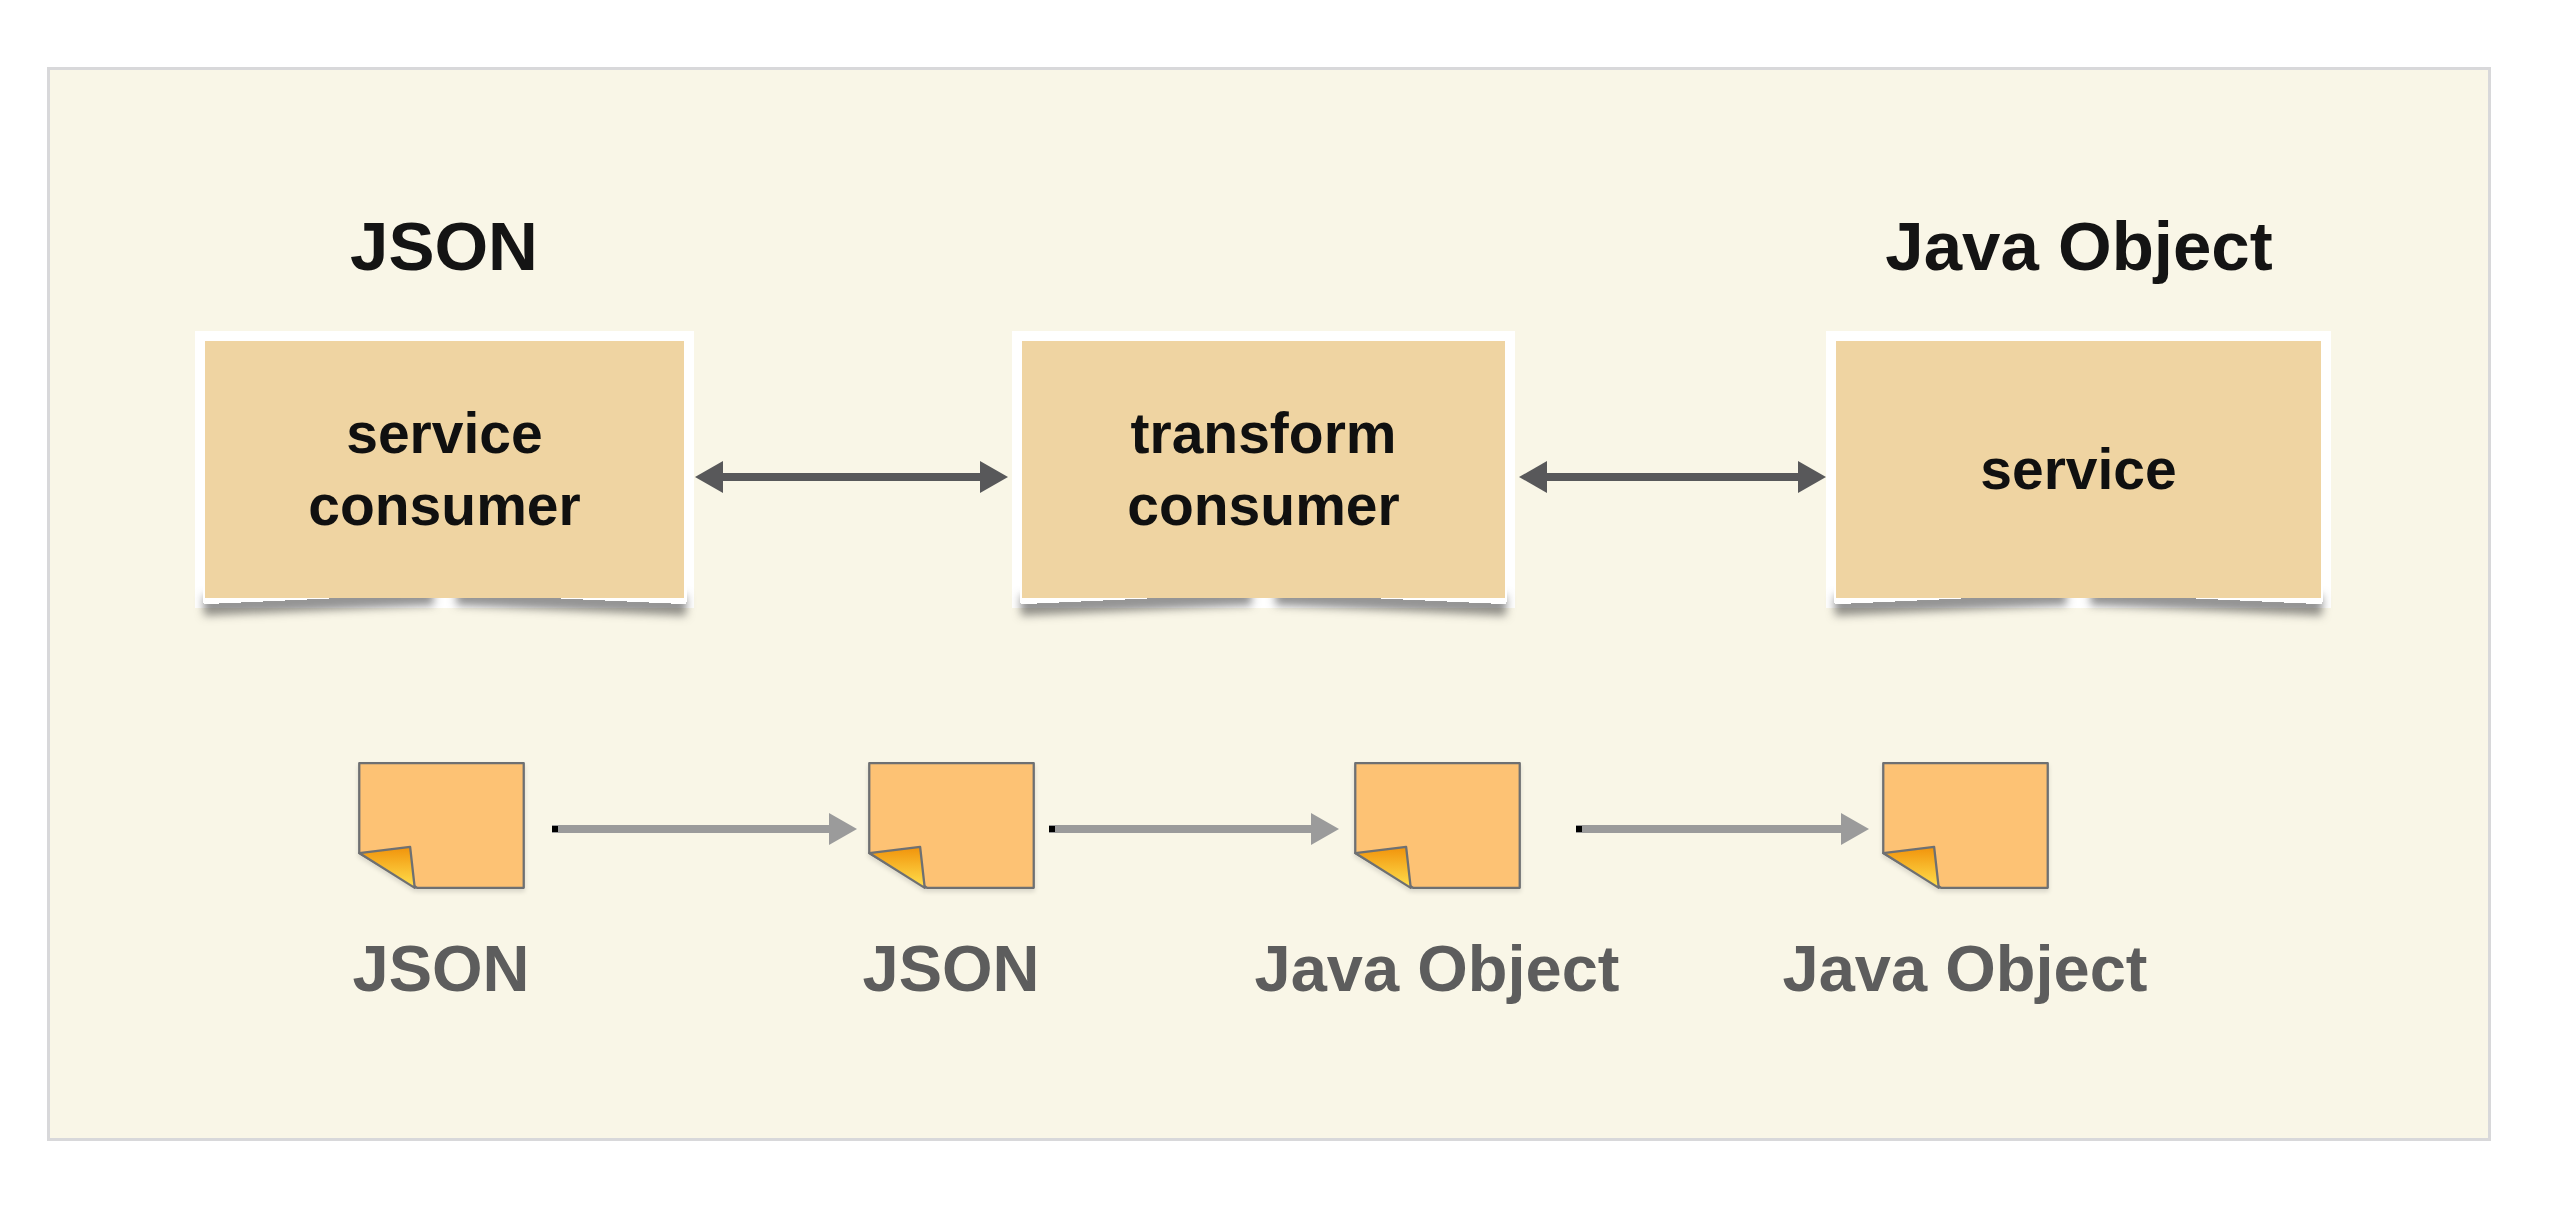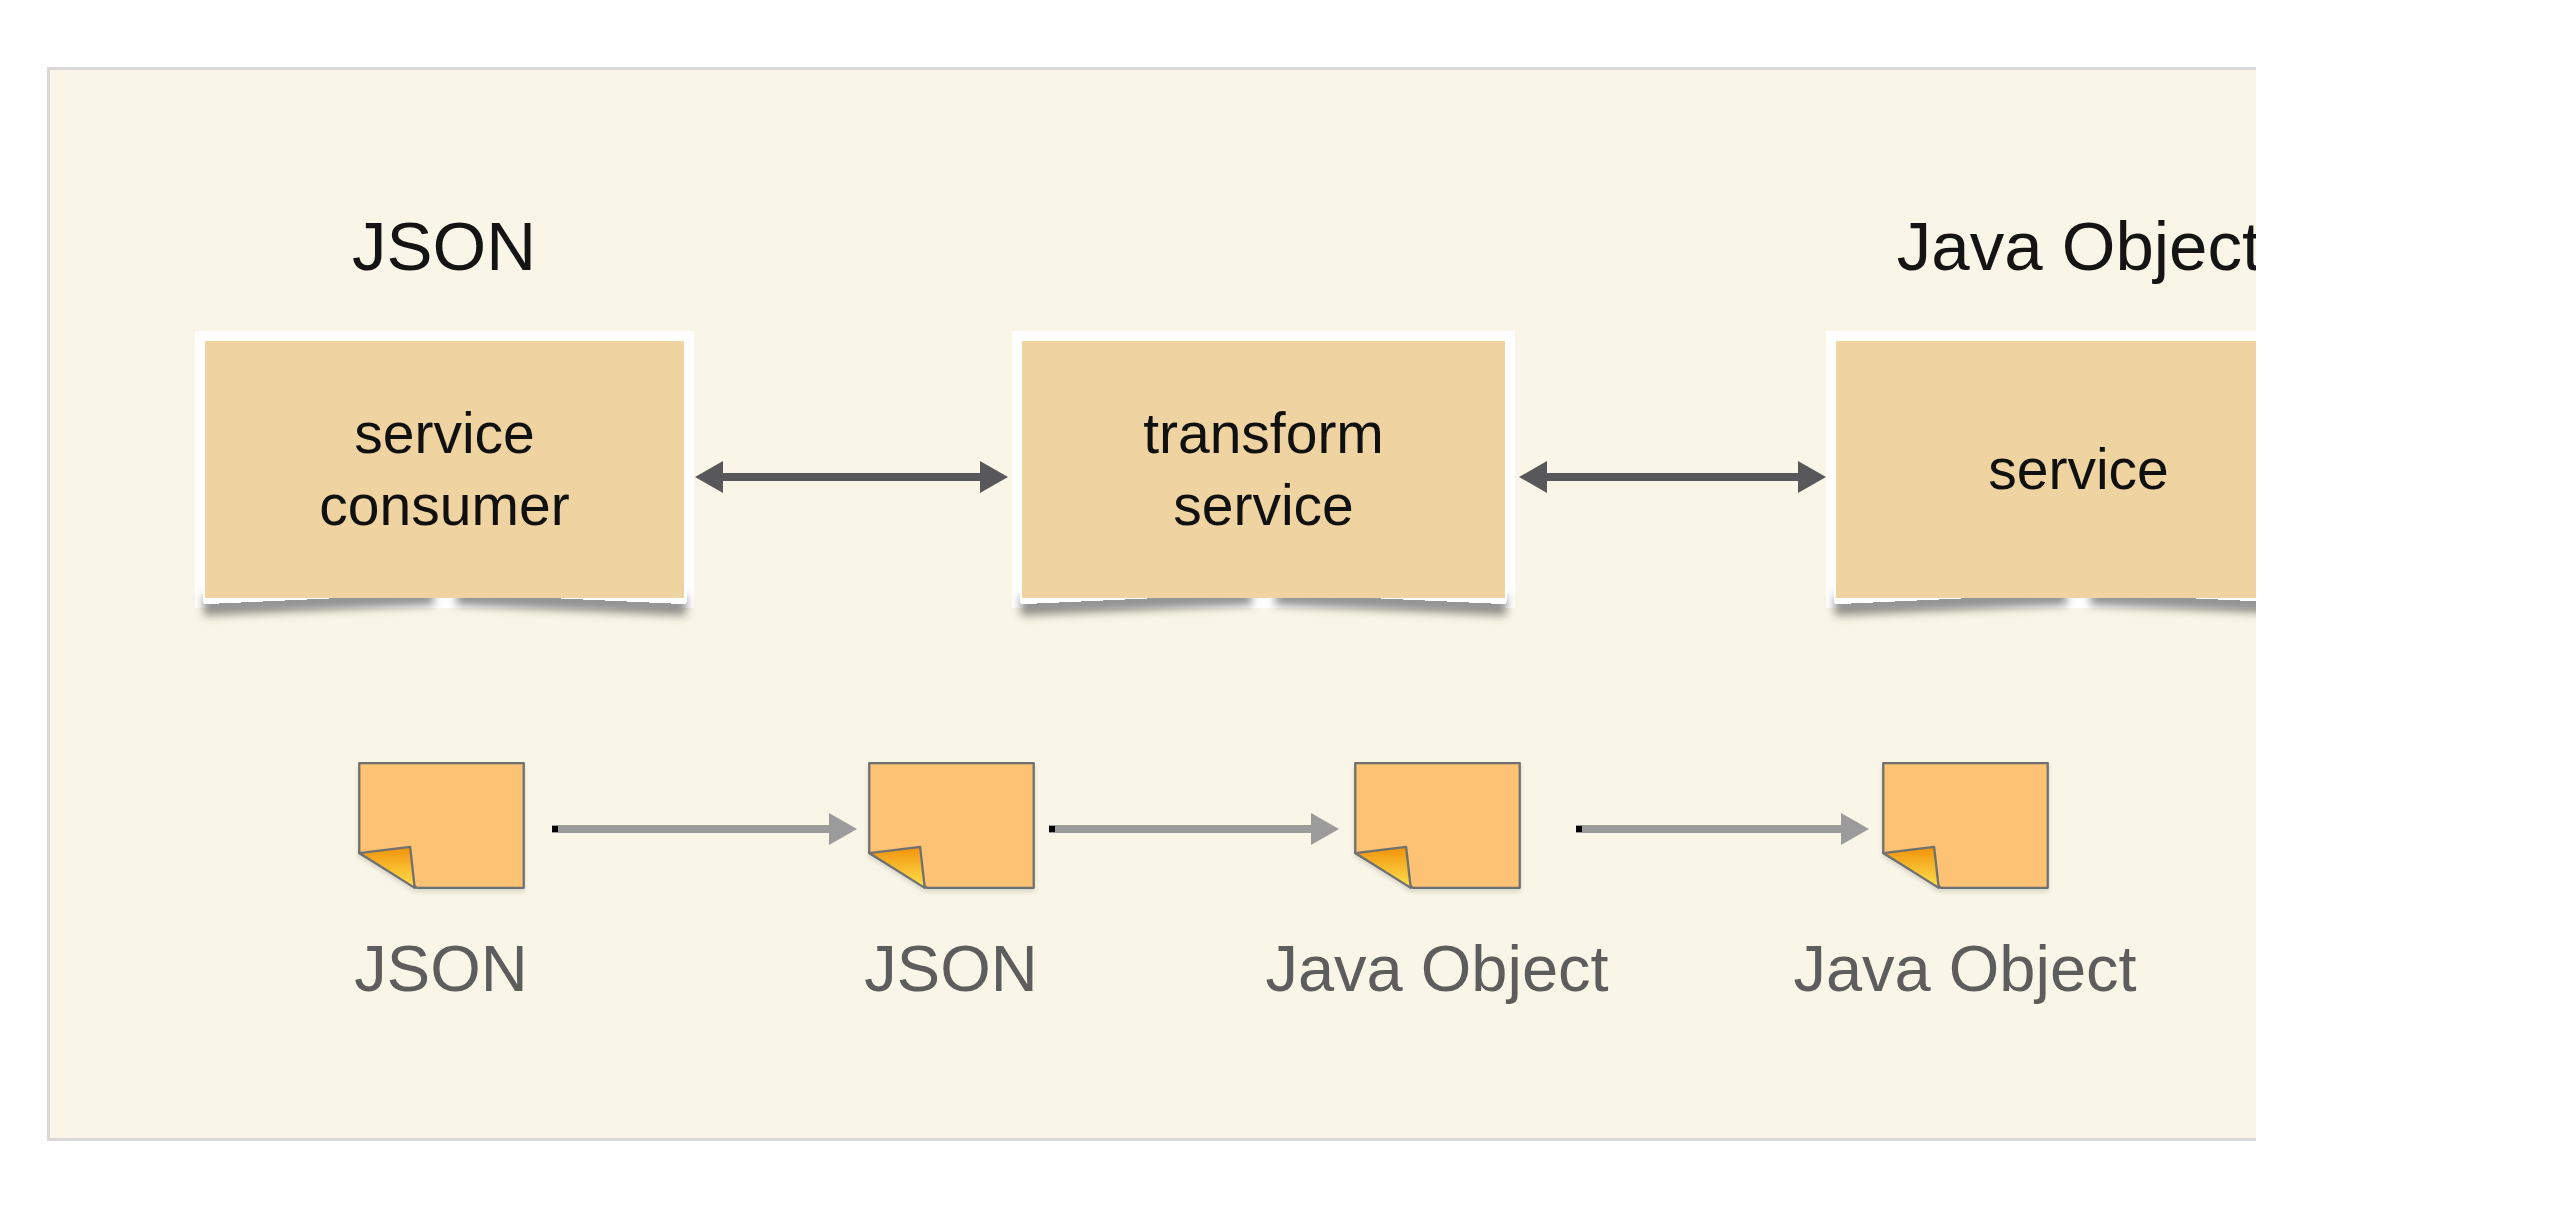--- a/index.html
+++ b/index.html
@@ -1,18 +1,18 @@
 <!DOCTYPE html>
 <html style="font-size:12.2px"><head>
 <meta charset="utf-8">
 <style>
   html,body { margin:0; padding:0; background:#ffffff; }
   .stage {
-    position:relative; width:2256px; height:1211px; background:#ffffff;
-    font-family:"Liberation Sans", sans-serif; overflow:hidden;
+    position:relative; width:2576px; height:1211px; background:#ffffff;
+    font-family:"Liberation Sans", sans-serif; overflow:hidden;font-weight:bold;
   }
   .panel {
     position:absolute; left:47px; top:67px; width:2444px; height:1074px;
     box-sizing:border-box; background:#f9f6e7; border:3.1px solid #d8d8da;
   }
   
   .fmt-title {
     position:absolute; top:211px; transform:translateX(-50%);
     font-size:69px; line-height:1.05; color:#141414; white-space:nowrap;
   }
@@ -73,21 +73,21 @@
   <div class="fmt-title t-json">JSON</div>
   <div class="fmt-title t-java">Java Object</div>
 
   <div class="card c1">
     <div class="card-face">service
 consumer</div>
   </div>
 
   <div class="card c2">
     <div class="card-face">transform
-service</div>
+consumer</div>
   </div>
 
   <div class="card c3">
     <div class="card-face">service</div>
   </div>
 
   <div class="shaft top-arrow head-l head-r a1"></div>
   <div class="shaft top-arrow head-l head-r a2"></div>
 
   <svg class="defs-holder" aria-hidden="true">

